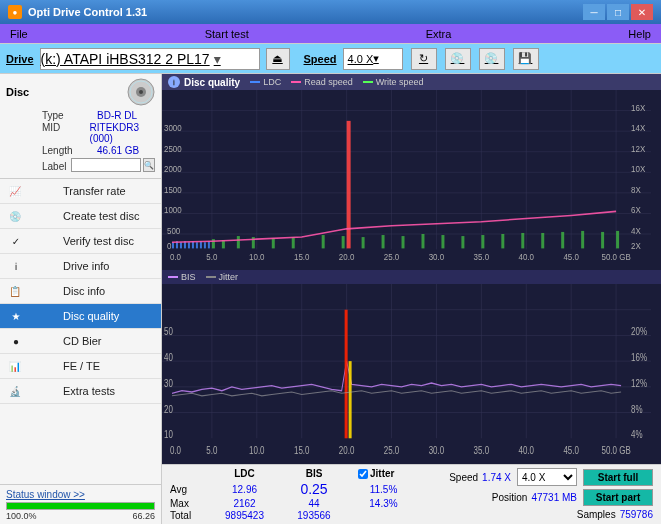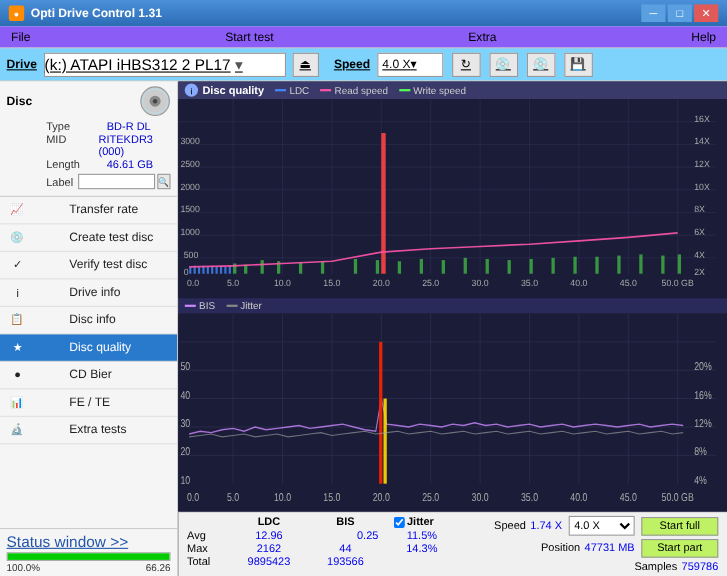--- a/index.html
+++ b/index.html
@@ -56,41 +56,41 @@
     
     
     .sidebar-menu { display: flex; flex-direction: column; flex: 1; }
     .sidebar-item { display: flex; align-items: center; padding: 4px 8px; cursor: pointer; border-bottom: 1px solid #e0e0e0; font-size: 11px; color: #222; gap: 6px; }
     .sidebar-item.active { background: #2979cc; color: white; }
     .sidebar-item-icon { width: 16px; height: 16px; display: flex; align-items: center; justify-content: center; font-size: 10px; }
     .sidebar-item-label { font-size: 11px; margin-left: 33px; }
     
     
     .status-bar { border-top: 1px solid #ccc; padding: 3px 6px; }
-    .status-link { color: #2255aa; font-size: 14px; cursor: pointer; text-decoration: underline; }
+    .status-link { color: #2255aa; font-size: 10px; cursor: pointer; text-decoration: underline; }
     .progress-bar-container { height: 8px; background: #ddd; border: 1px solid #aaa; margin-top: 2px; }
     .progress-bar-fill { height: 100%; background: #00cc00; width: 100%; }
     .progress-row { display: flex; justify-content: space-between; margin-top: 1px; }
     .progress-pct { font-size: 9px; color: #333; }
     .progress-val { font-size: 9px; color: #333; }
     
     
     .content { flex: 1; display: flex; flex-direction: column; background: #2a2a4a; overflow: hidden; }
     
     
     .chart-header { background: #3a3a6a; display: flex; align-items: center; padding: 2px 6px; gap: 10px; }
     .chart-title { color: white; font-size: 10px; font-weight: bold; display: flex; align-items: center; gap: 4px; }
     .chart-icon { width: 12px; height: 12px; background: #88aaff; border-radius: 50%; display: flex; align-items: center; justify-content: center; font-size: 7px; color: #222; }
     .legend-item { display: flex; align-items: center; gap: 3px; font-size: 9px; color: #ccc; }
     .legend-dot { width: 10px; height: 2px; }
     .chart-section { position: relative; }
     
     
     .stats-area { background: #f0f0f0; border-top: 1px solid #ccc; padding: 3px 8px; display: flex; flex-direction: column; gap: 1px; }
-    .start-btn { background: #bef264; border: 1px solid #999; padding: 2px 8px; font-size: 10px; cursor: pointer; width: 70px; text-align: center; }
+    .start-btn { background: #14b8a6; border: 1px solid #999; padding: 2px 8px; font-size: 10px; cursor: pointer; width: 70px; text-align: center; font-weight: bold; }
   </style>
 </head>
 <body>
 
 <div class="titlebar">
   <div class="titlebar-left">
     <div class="titlebar-icon">●</div>
     <span class="titlebar-title">Opti Drive Control 1.31</span>
   </div>
   <div class="titlebar-controls">
@@ -404,21 +404,21 @@
             <span style="width:60px; text-align:center; font-size:10px; font-weight:bold;">BIS</span>
             <span style="width:10px;"></span>
             <span style="display:flex;align-items:center;gap:2px;">
               <input type="checkbox" checked="" style="width: 10px; height: 10px;">
               <span style="font-size:10px; font-weight:bold;">Jitter</span>
             </span>
           </div>
           <div style="display:flex; gap:2px; align-items:center; margin-bottom:1px;">
             <span style="width:35px; font-size:10px;">Avg</span>
             <span style="width:75px; text-align:center; font-size:10px; color:#0000ee;">12.96</span>
-            <span style="width:60px; text-align:right; font-size:10px; color:#0000ee;">0.25</span>
+            <span style="width:60px; text-align:center; font-size:14px; color:#0000ee;">0.25</span>
             <span style="width:75px; text-align:center; font-size:10px; color:#0000ee;">11.5%</span>
           </div>
           <div style="display:flex; gap:2px; align-items:center; margin-bottom:1px;">
             <span style="width:35px; font-size:10px;">Max</span>
             <span style="width:75px; text-align:center; font-size:10px; color:#0000ee;">2162</span>
             <span style="width:60px; text-align:center; font-size:10px; color:#0000ee;">44</span>
             <span style="width:75px; text-align:center; font-size:10px; color:#0000ee;">14.3%</span>
           </div>
           <div style="display:flex; gap:2px; align-items:center;">
             <span style="width:35px; font-size:10px;">Total</span>

